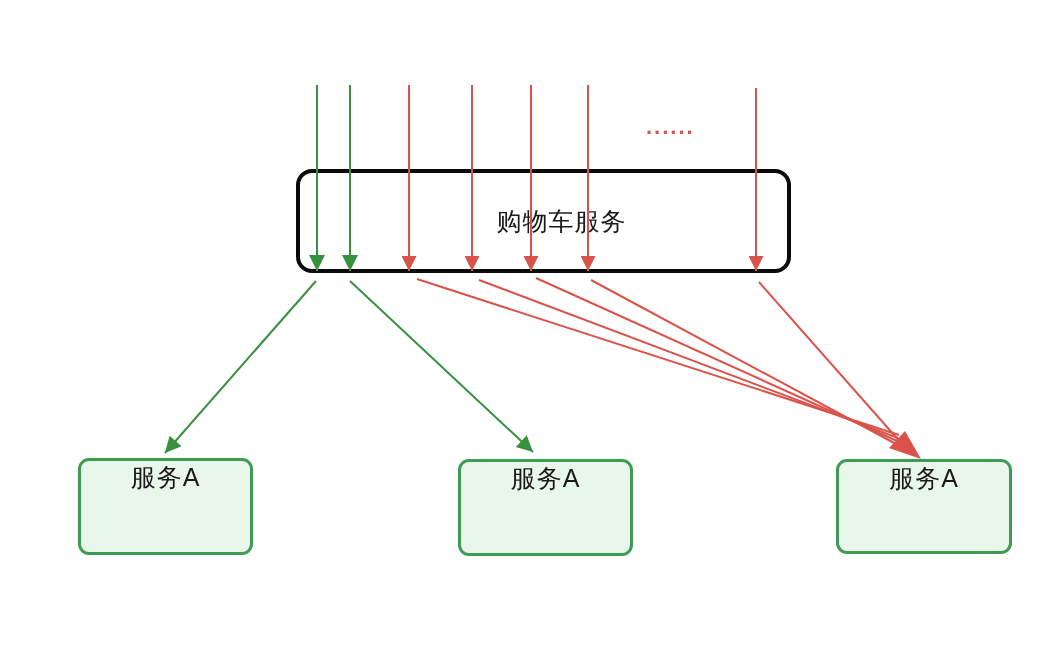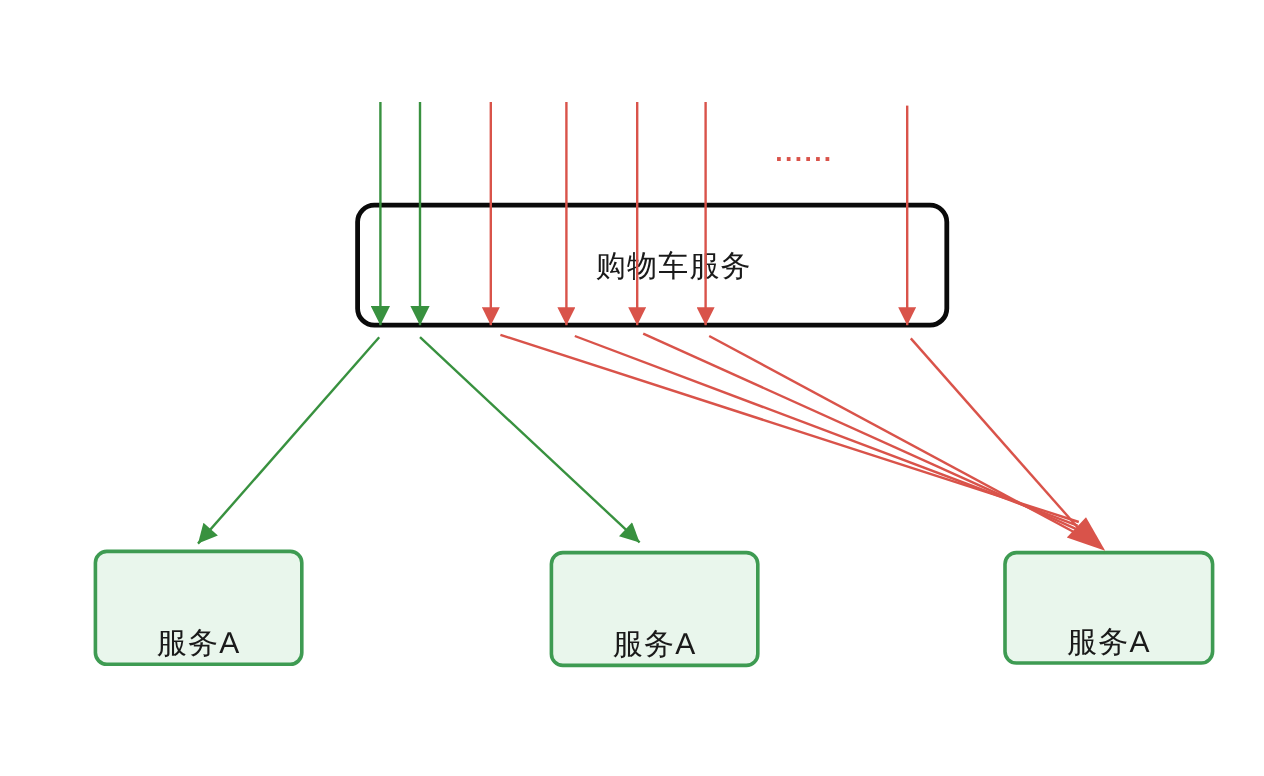--- a/index.html
+++ b/index.html
@@ -21,21 +21,21 @@
     display:flex; align-items:center; justify-content:center;
   }
   .topbox-label {
     position:relative; z-index:3; font-size:25px; color:var(--c-text);
     padding-left:36px; letter-spacing:1px;
   }
   .svc {
     position:absolute; width:175px; height:97px; box-sizing:border-box;
     background:var(--c-service-fill); border:3px solid var(--c-service-border);
     border-radius:11px; z-index:1;
-    display:flex; align-items:flex-end; justify-content:center;
+    display:flex; align-items:flex-start; justify-content:center;
   }
   .svc-label { font-size:25px; color:var(--c-text); letter-spacing:1px; }
   .svc1 { left:78px;  top:458px; }
   .svc2 { left:458px; top:459px; }
   .svc3 { left:836px; top:459px; width:176px; height:95px; }
   .dots {
     position:absolute; left:646px; top:116px; z-index:2;
     color:var(--c-red); font-size:22px; font-weight:bold;
     letter-spacing:2px; line-height:22px;
   }

